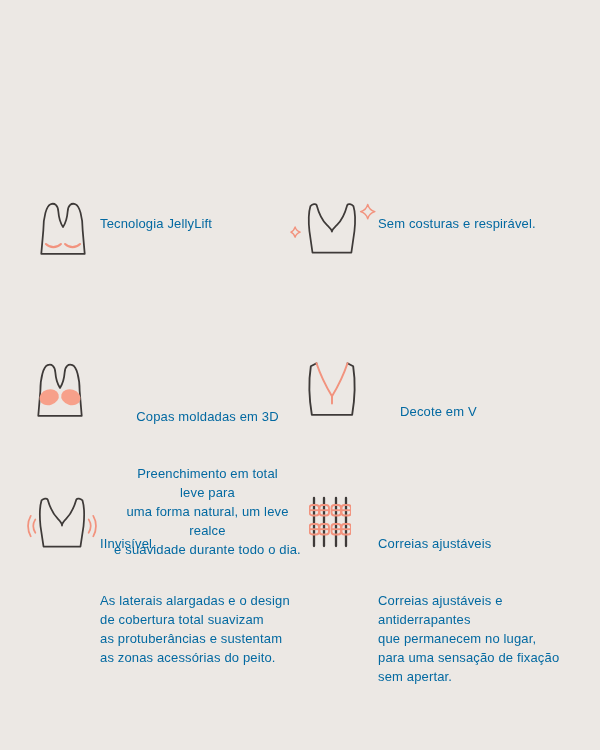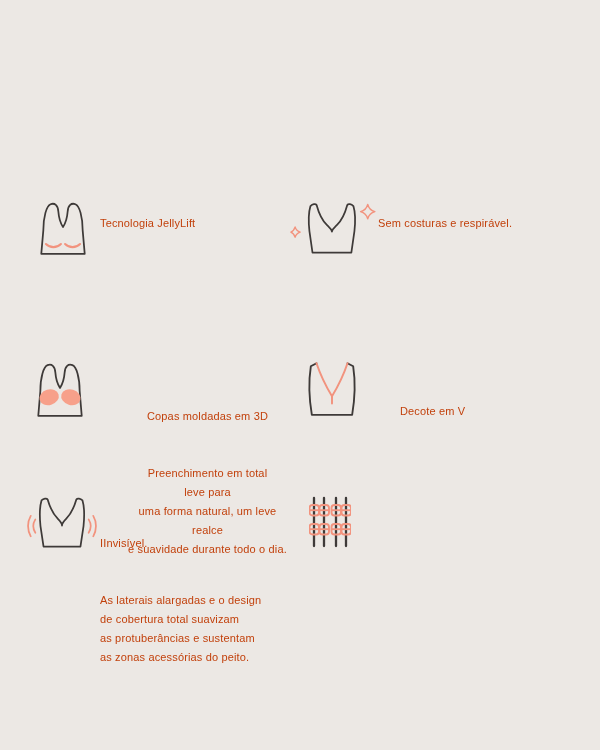--- a/index.html
+++ b/index.html
@@ -7,22 +7,22 @@
     width:600px;height:750px;
     background:#ECE8E4;
     font-family:"Liberation Sans","DejaVu Sans",sans-serif;
     position:relative;
     overflow:hidden;
   }
   .canvas{position:absolute;inset:0;width:600px;height:750px;}
   .feature-icon{position:absolute;}
   .feature-text{
     position:absolute;
-    color:#c2410c;
-    font-size:11px;
+    color:#0369a1;
+    font-size:13px;
     line-height:19px;
     letter-spacing:0.15px;
     white-space:pre;
   }
   .feature-title{white-space:pre;}
   .feature-body{white-space:pre;}
   svg{display:block;width:100%;height:100%;}
 </style>
 </head>
 <body>
@@ -113,14 +113,22 @@
           <line x1="0.5" y1="33.2" x2="10" y2="33.2"></line>
         <rect x="10.5" y="28" width="9.5" height="10.5" rx="3"></rect>
           <line x1="10.5" y1="33.2" x2="20" y2="33.2"></line>
         <rect x="22.5" y="28" width="9.5" height="10.5" rx="3"></rect>
           <line x1="22.5" y1="33.2" x2="32" y2="33.2"></line>
         <rect x="32.5" y="28" width="9.5" height="10.5" rx="3"></rect>
           <line x1="32.5" y1="33.2" x2="42" y2="33.2"></line>
       </g>
     </svg>
   </div>
+  <div class="feature-text" style="left:378px;top:496px;width:220px;">
+    <div class="feature-title">Correias ajustáveis</div>
+    <div class="feature-body">Correias ajustáveis e
+antiderrapantes
+que permanecem no lugar,
+para uma sensação de fixação
+sem apertar.</div>
+  </div>
 
 </div>
 
 </body></html>

